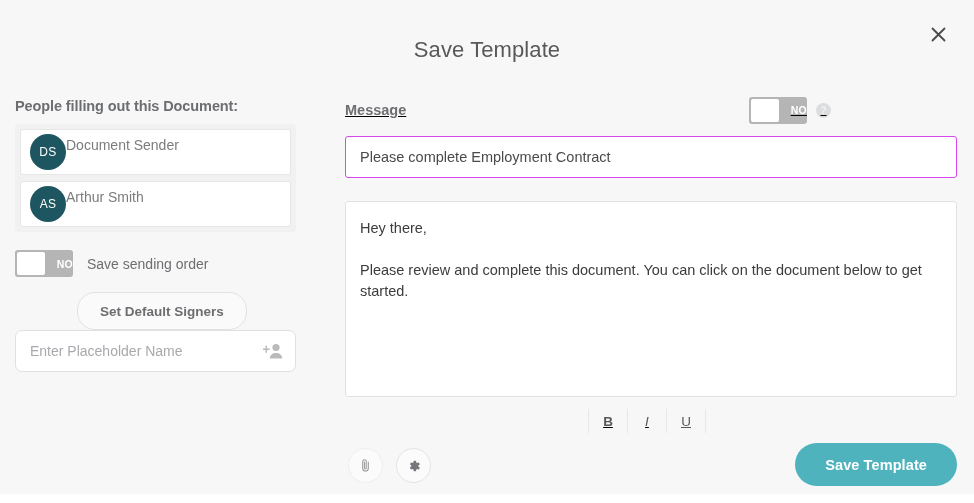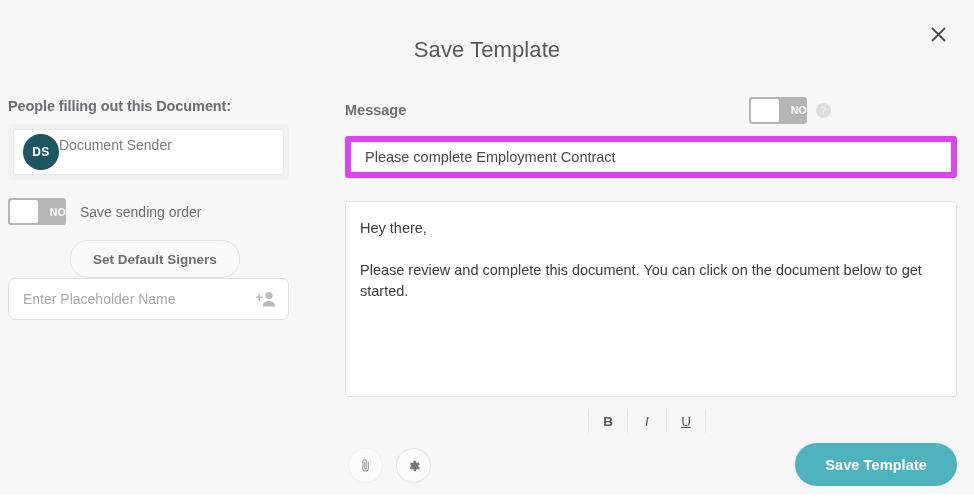--- a/index.html
+++ b/index.html
@@ -46,21 +46,21 @@
     text-align: center;
     font-size: 22px;
     color: #58595b;
     font-weight: 400;
     letter-spacing: 0.1px;
   }
 
   
   .left-col {
     position: absolute;
-    left: 8px;
+    left: 15px;
     top: 98px;
     width: 300px;
   }
   .section-label {
     font-size: 14.5px;
     font-weight: bold;
     color: #6d6e71;
     margin: 0 0 10px 0;
     letter-spacing: -0.1px;
   }
@@ -84,21 +84,21 @@
     cursor: pointer;
   }
   .signer-card:last-child { margin-bottom: 0; }
   .avatar {
     width: 36px;
     height: 36px;
     border-radius: 50%;
     background: #1d5560;
     color: #ffffff;
     font-size: 12px;
-    font-weight: bold;
+    font-weight: normal;
     display: flex;
     align-items: center;
     justify-content: center;
     flex: 0 0 auto;
     letter-spacing: 0.3px;
   }
   .signer-name {
     margin-left: 0;
     font-size: 14px;
     color: #7b7c7e;
@@ -195,20 +195,21 @@
     color: #b9babc;
     cursor: pointer;
   }
 
   
   .right-col {
     position: absolute;
     left: 345px;
     top: 98px;
     width: 486px;
+    text-decoration: underline;
   }
   .msg-head {
     display: flex;
     align-items: center;
     height: 24px;
   }
   .msg-label {
     font-size: 14.5px;
     font-weight: bold;
     color: #6d6e71;
@@ -236,21 +237,21 @@
     align-items: center;
     justify-content: center;
     cursor: pointer;
   }
 
   .subject-input {
     margin-top: 14px;
     width: 612px;
     height: 42px;
     background: #ffffff;
-    border: 6px solid #d946ef;
+    border: 1px solid #d946ef;
     border-radius: 3px;
     box-sizing: border-box;
     font-family: "Liberation Sans", sans-serif;
     font-size: 14.5px;
     color: #4a4a4a;
     padding: 0 14px;
     outline: none;
   }
   .body-area {
     margin-top: 23px;
@@ -354,20 +355,24 @@
 
   <div class="left-col">
 
     <div class="section-label">People filling out this Document:</div>
 
     <div class="signers-wrap">
       <div class="signer-card">
         <div class="avatar">DS</div>
         <div class="signer-name">Document Sender</div>
       </div>
+      <div class="signer-card">
+        <div class="avatar">AS</div>
+        <div class="signer-name">Arthur Smith</div>
+      </div>
     </div>
 
     <div class="toggle-row">
       <div class="toggle">
         <div class="knob"></div>
         <div class="state">NO</div>
       </div>
       <div class="toggle-label">Save sending order</div>
     </div>
 

